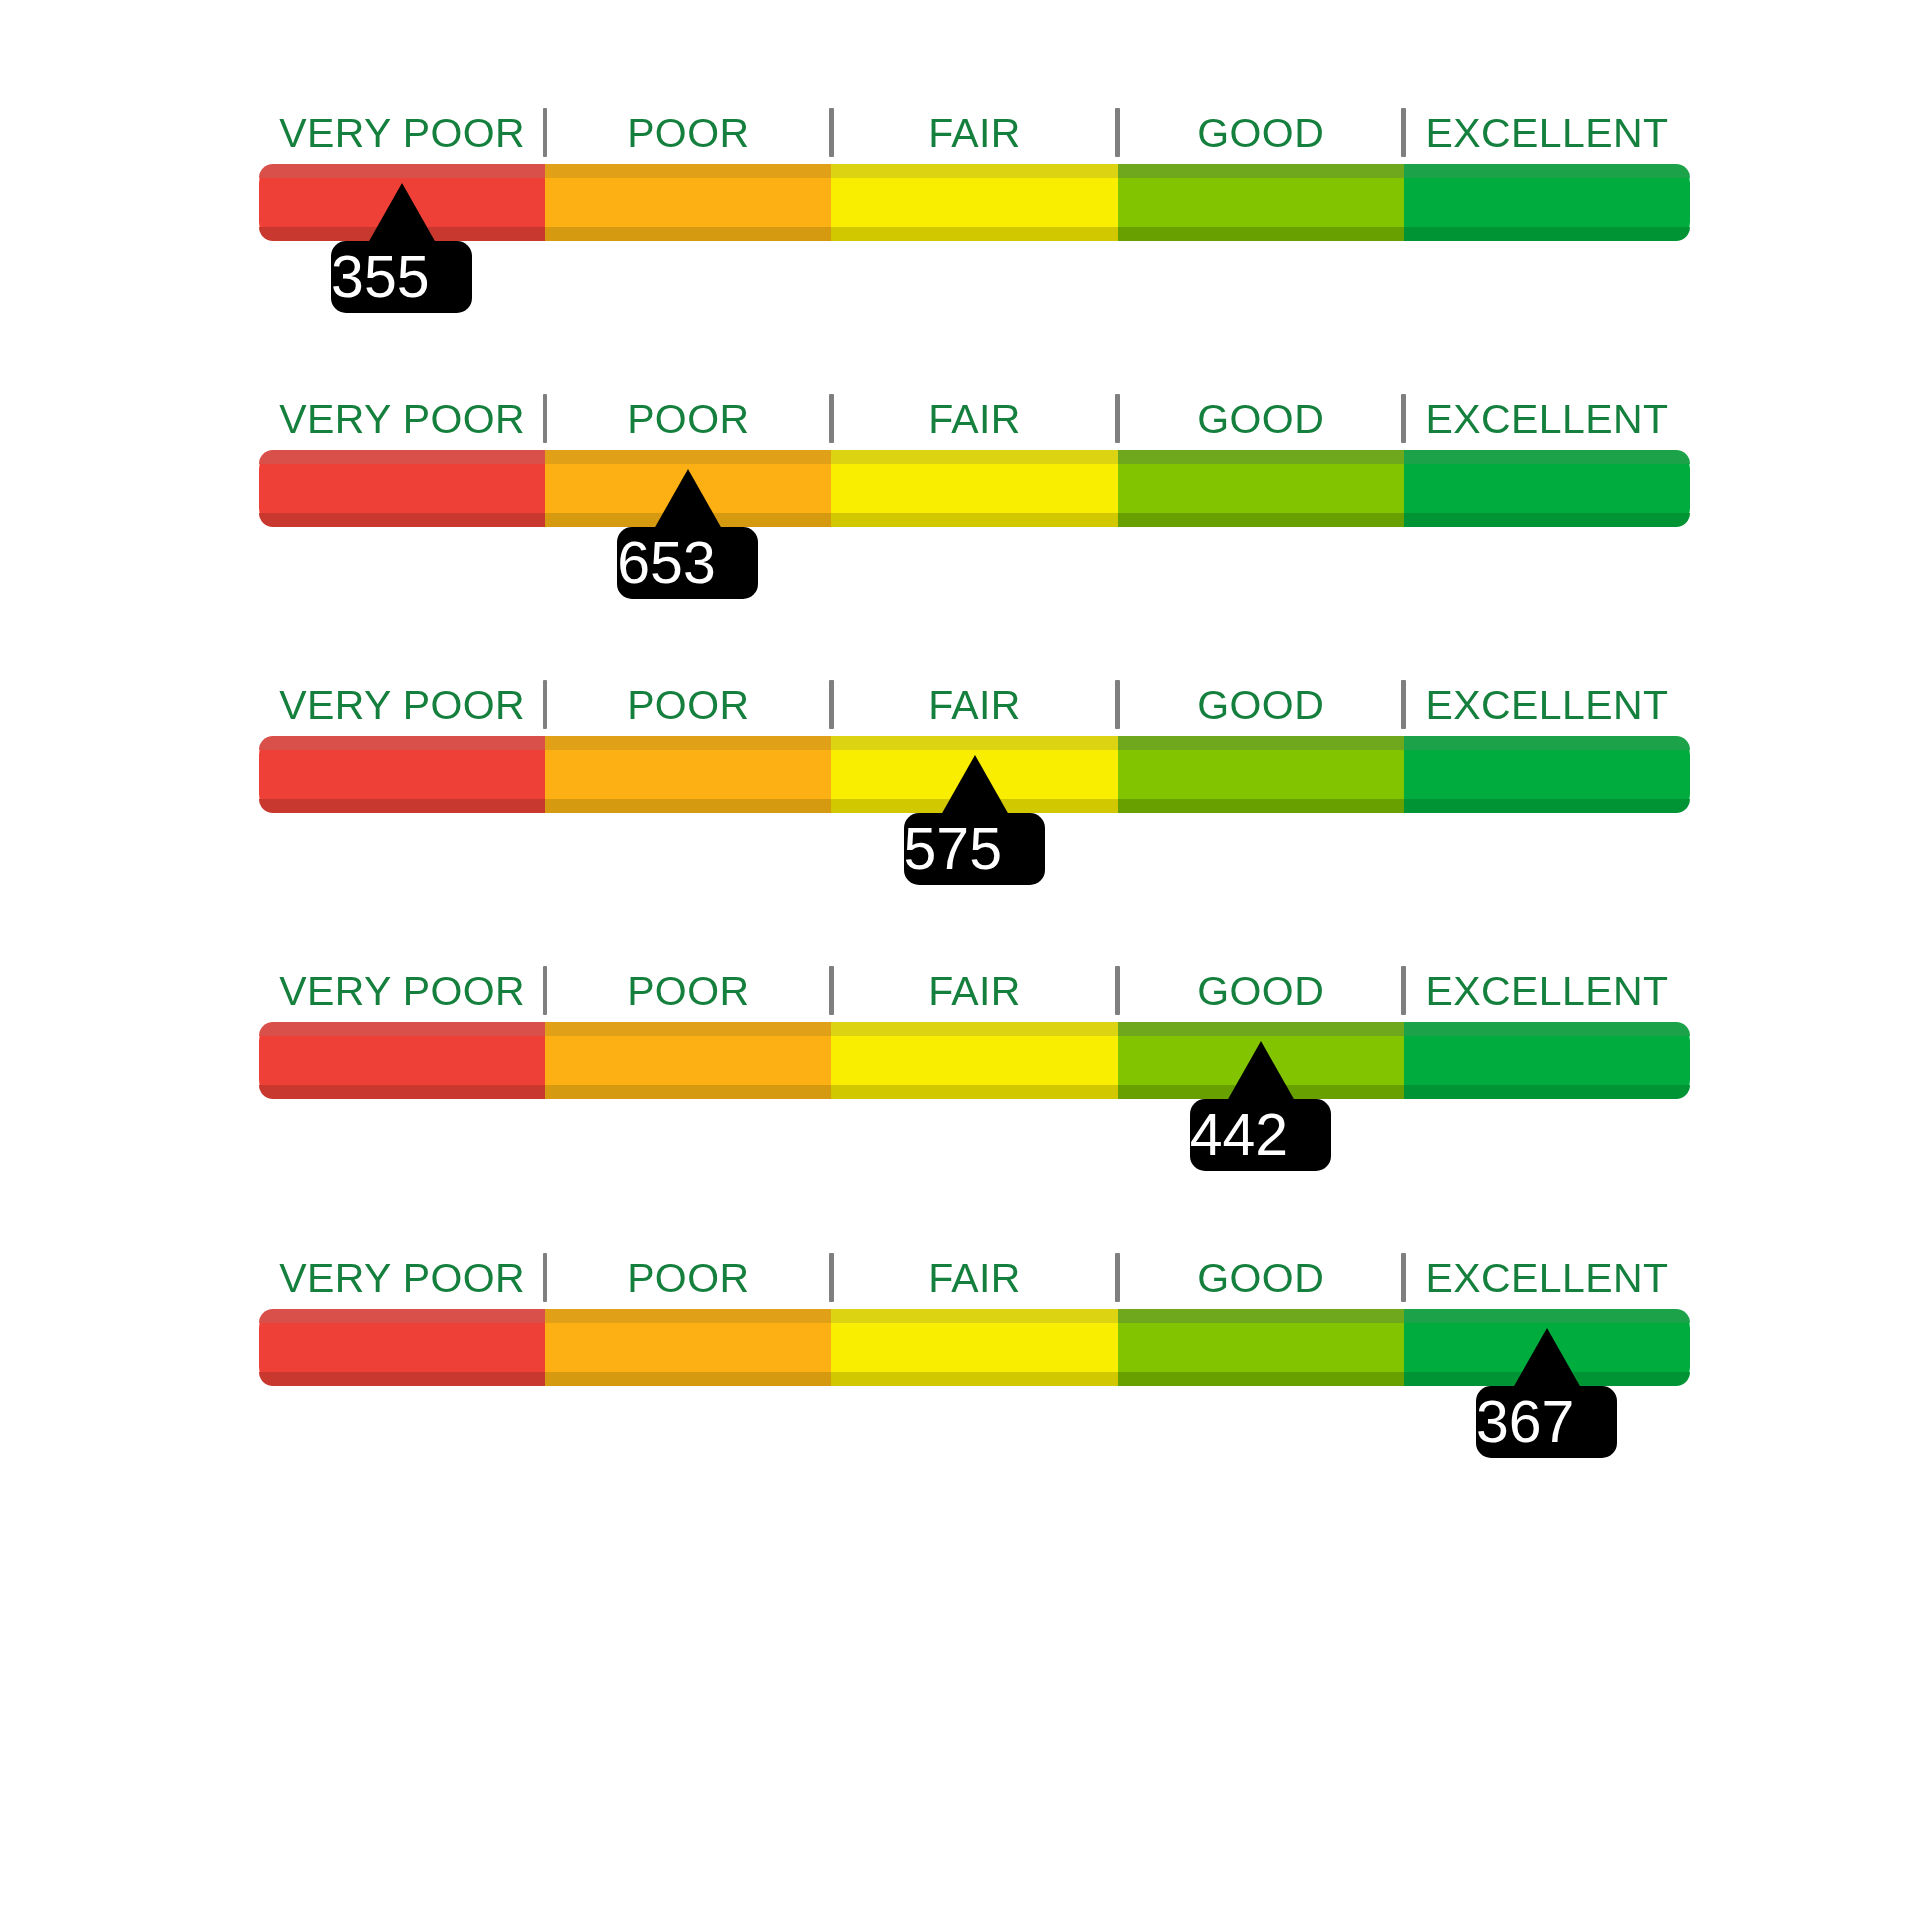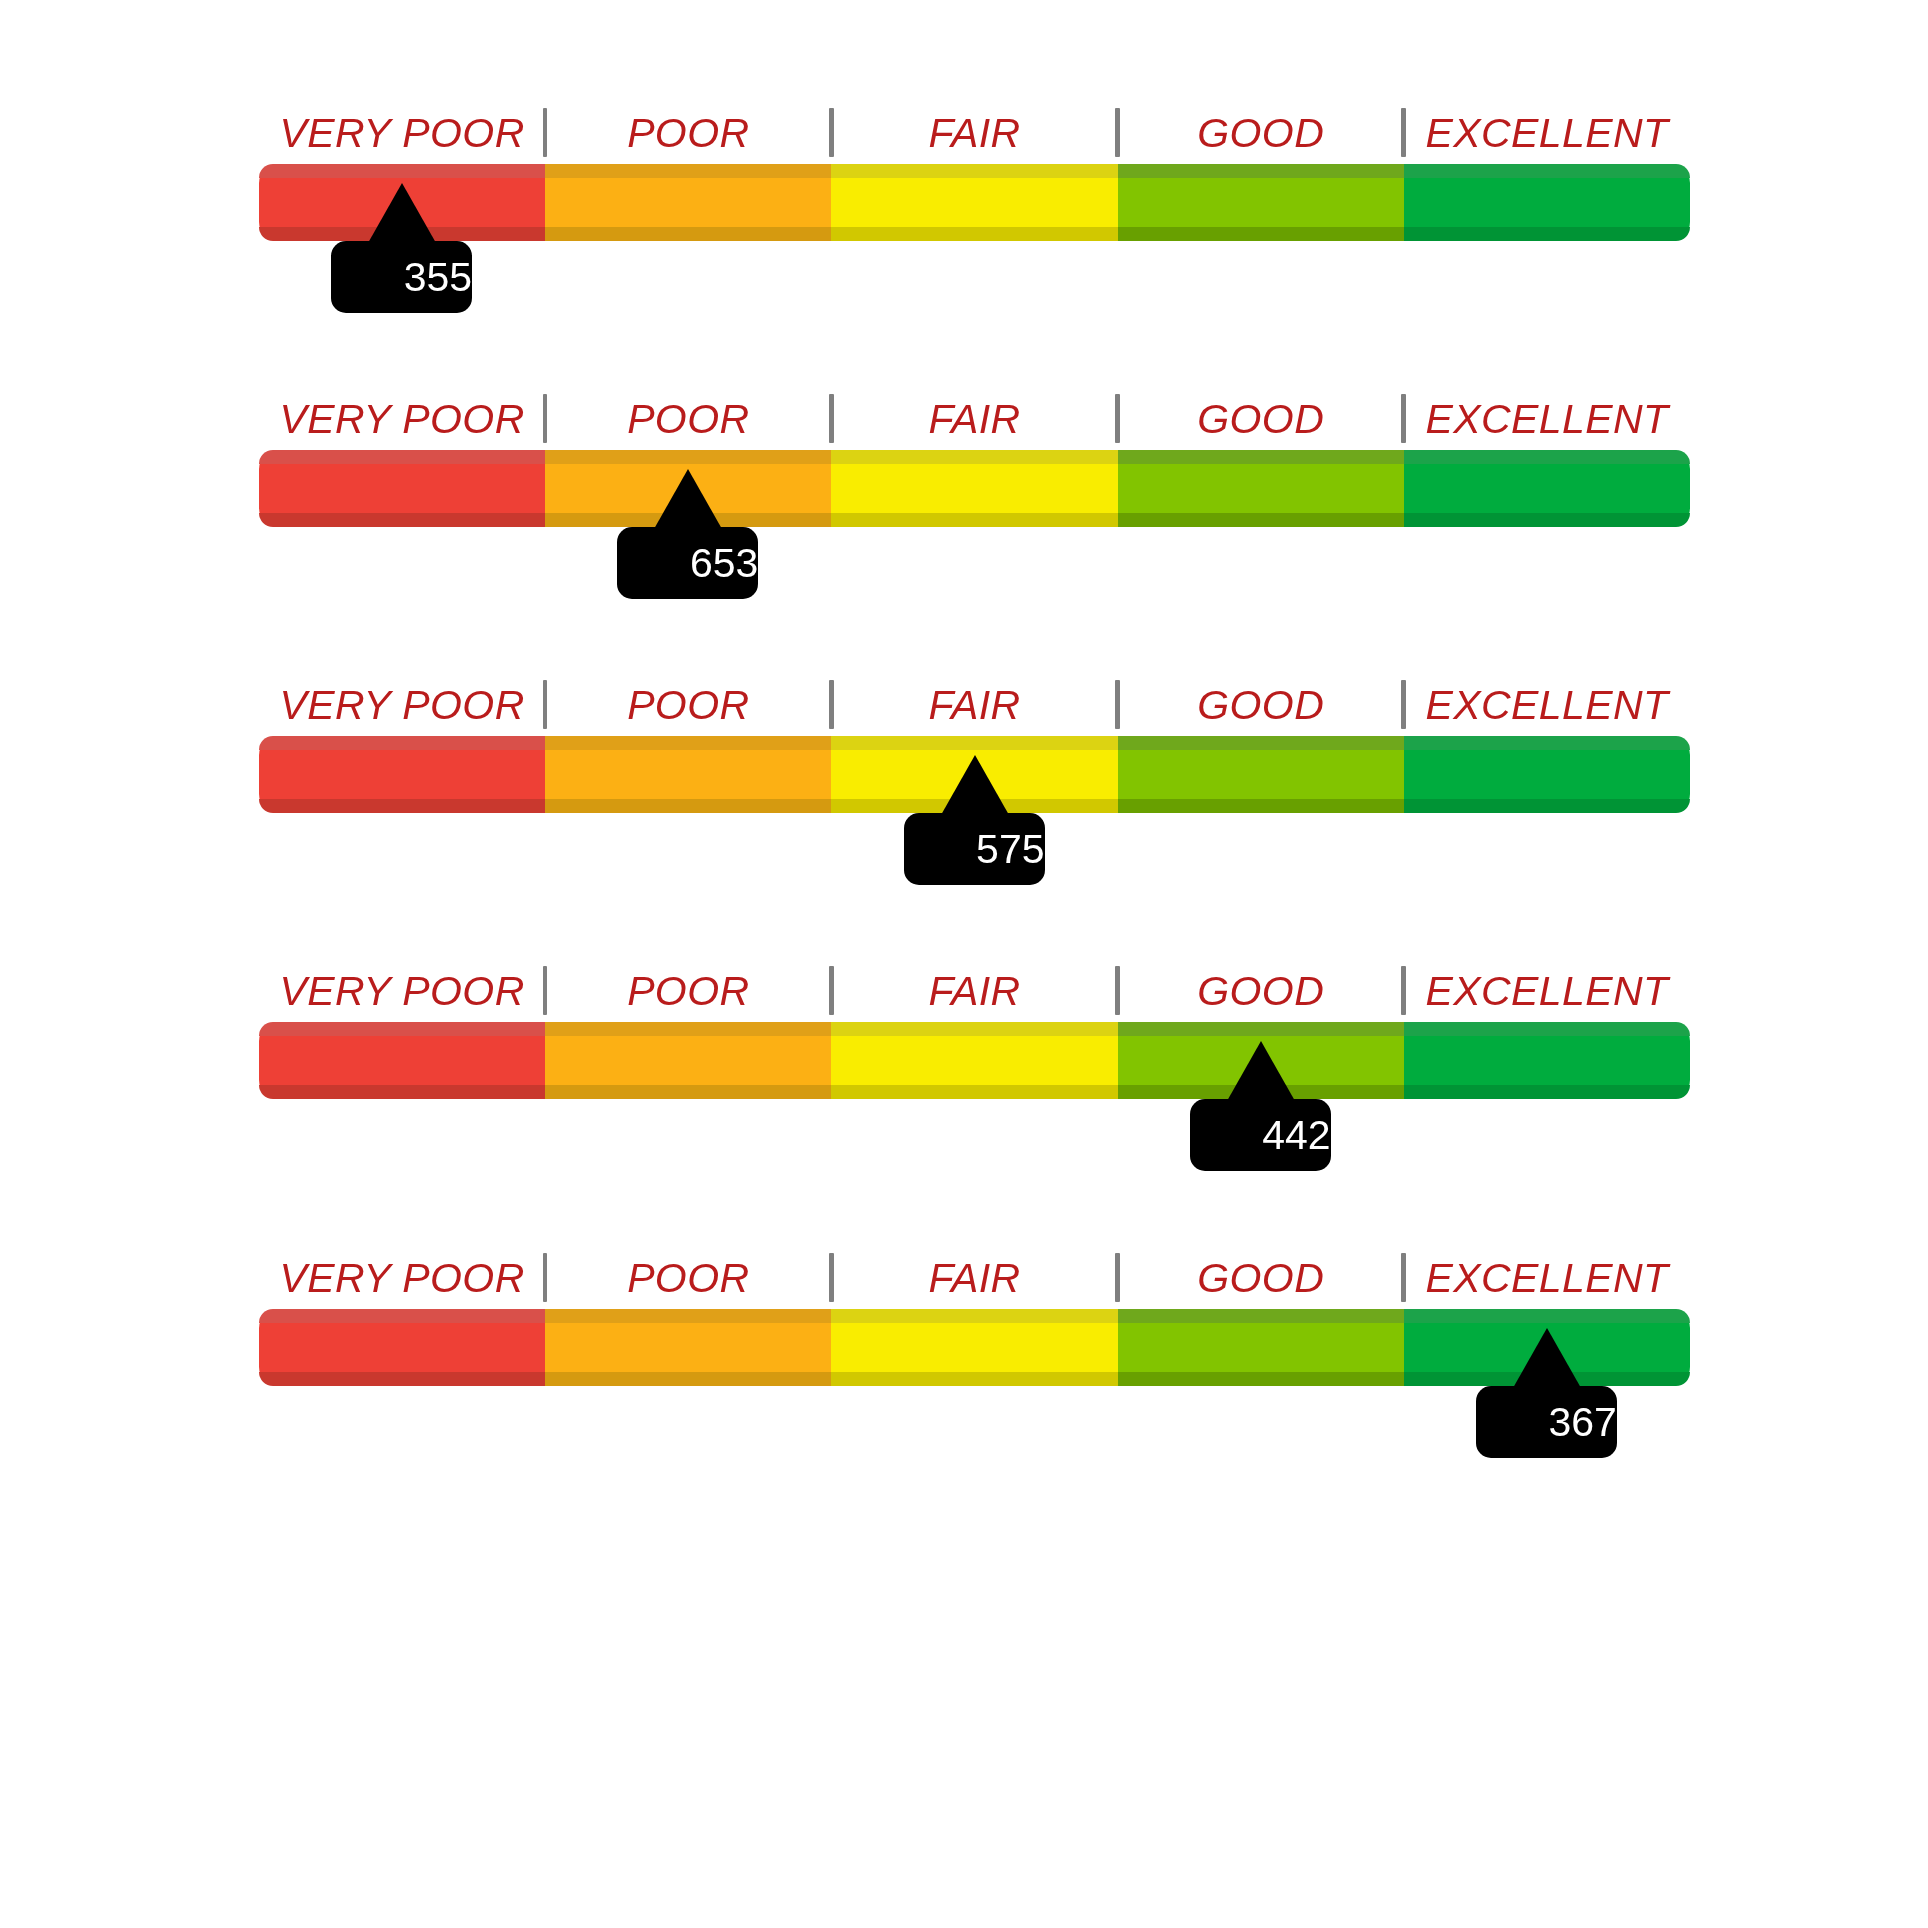--- a/index.html
+++ b/index.html
@@ -35,25 +35,24 @@
     width: 100%;
     height: 58px;
     align-items: center;
   }
   .label-cell {
     position: relative;
     flex: 1 1 0;
     text-align: center;
     font-size: 41px;
     line-height: 58px;
-    color: #b91c1c;
+    color: #15803d;
     letter-spacing: 0.4px;
     white-space: nowrap;
     font-family: "Liberation Sans", sans-serif;
-    font-style: italic;
   }
   .tick {
     position: absolute;
     top: 3.8px;
     width: 4.7px;
     height: 49px;
     background: #7f7f7f;
     border-radius: 0.9px;
   }
 
@@ -113,23 +112,23 @@
   }
   .marker .badge {
     position: absolute;
     left: -71px;
     top: 79px;
     width: 141px;
     height: 72px;
     background: #000000;
     border-radius: 15px;
     color: #ffffff;
-    font-size: 41px;
+    font-size: 59px;
     line-height: 72px;
-    text-align: right;
+    text-align: left;
     font-family: "Liberation Sans", sans-serif;
   }
 </style>
 </head>
 <body>
 
 <div id="page">
 
 <div class="gauge-row" style="top: 104px;">
       <div class="labels">

